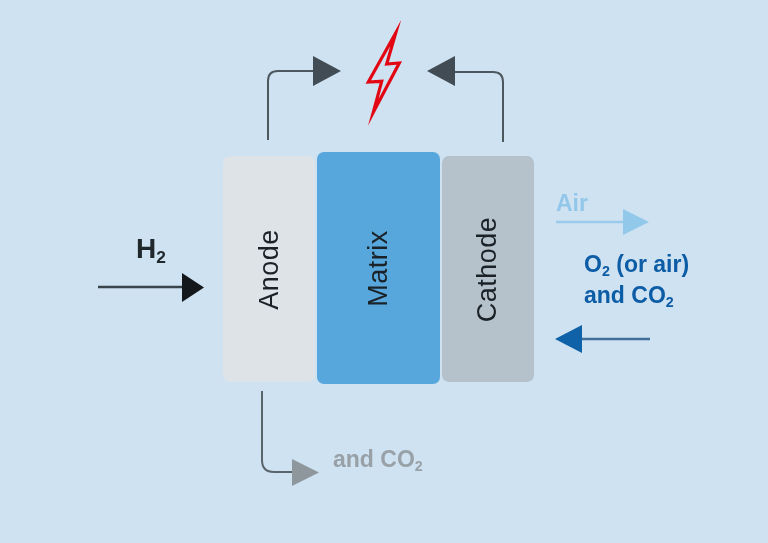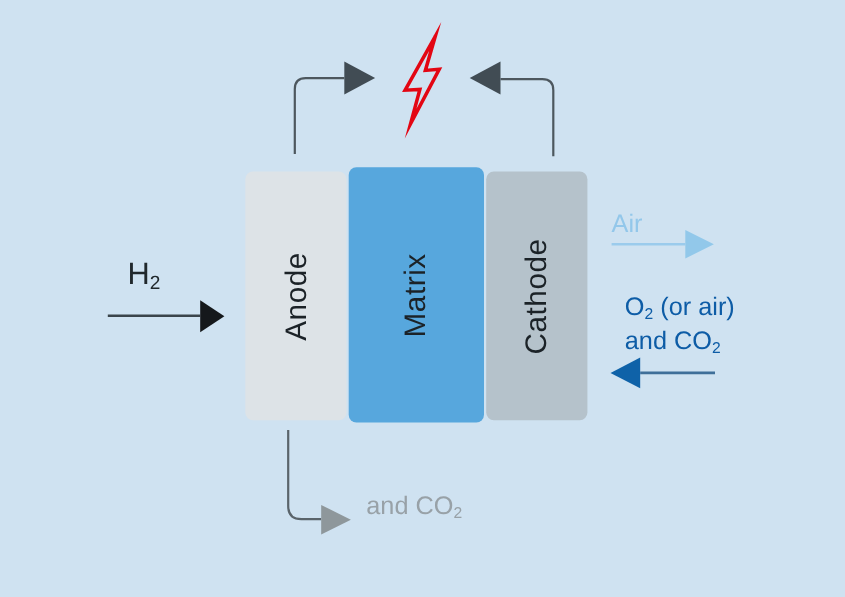--- a/index.html
+++ b/index.html
@@ -29,32 +29,32 @@
   .layer-label {
     transform: rotate(-90deg);
     white-space: nowrap;
     font-size: 27px;
     font-weight: 400;
     letter-spacing: 0.5px;
     color: #1b2227;
   }
   .txt {
     position: absolute;
-    font-weight: normal;
+    font-weight: bold;
     white-space: nowrap;
     z-index: 3;
   }
   .txt sub {
     font-size: 0.62em;
     line-height: 0;
     vertical-align: -0.28em;
   }
-  .hydrogen-label { left: 116px; top: 233px; font-size: 28px; }
+  .hydrogen-label { left: 136px; top: 233px; font-size: 28px; }
   .air-label      { left: 556px; top: 190px; font-size: 23px; }
-  .oxidant-label  { left: 568px; top: 249px; font-size: 23px; line-height: 31px; margin-top: 14px; }
+  .oxidant-label  { left: 584px; top: 249px; font-size: 23px; line-height: 31px; }
   .exhaust-label  { left: 333px; top: 444px; font-size: 23px; line-height: 30px; }
 </style>
 </head>
 <body>
 
 <div class="canvas" style="background-color: rgb(207, 226, 241);">
 
   <div class="layer layer-anode" style="background-color: rgb(221, 227, 231);">
     <span class="layer-label" style="color: rgb(27, 34, 39);">Anode</span>
   </div>

